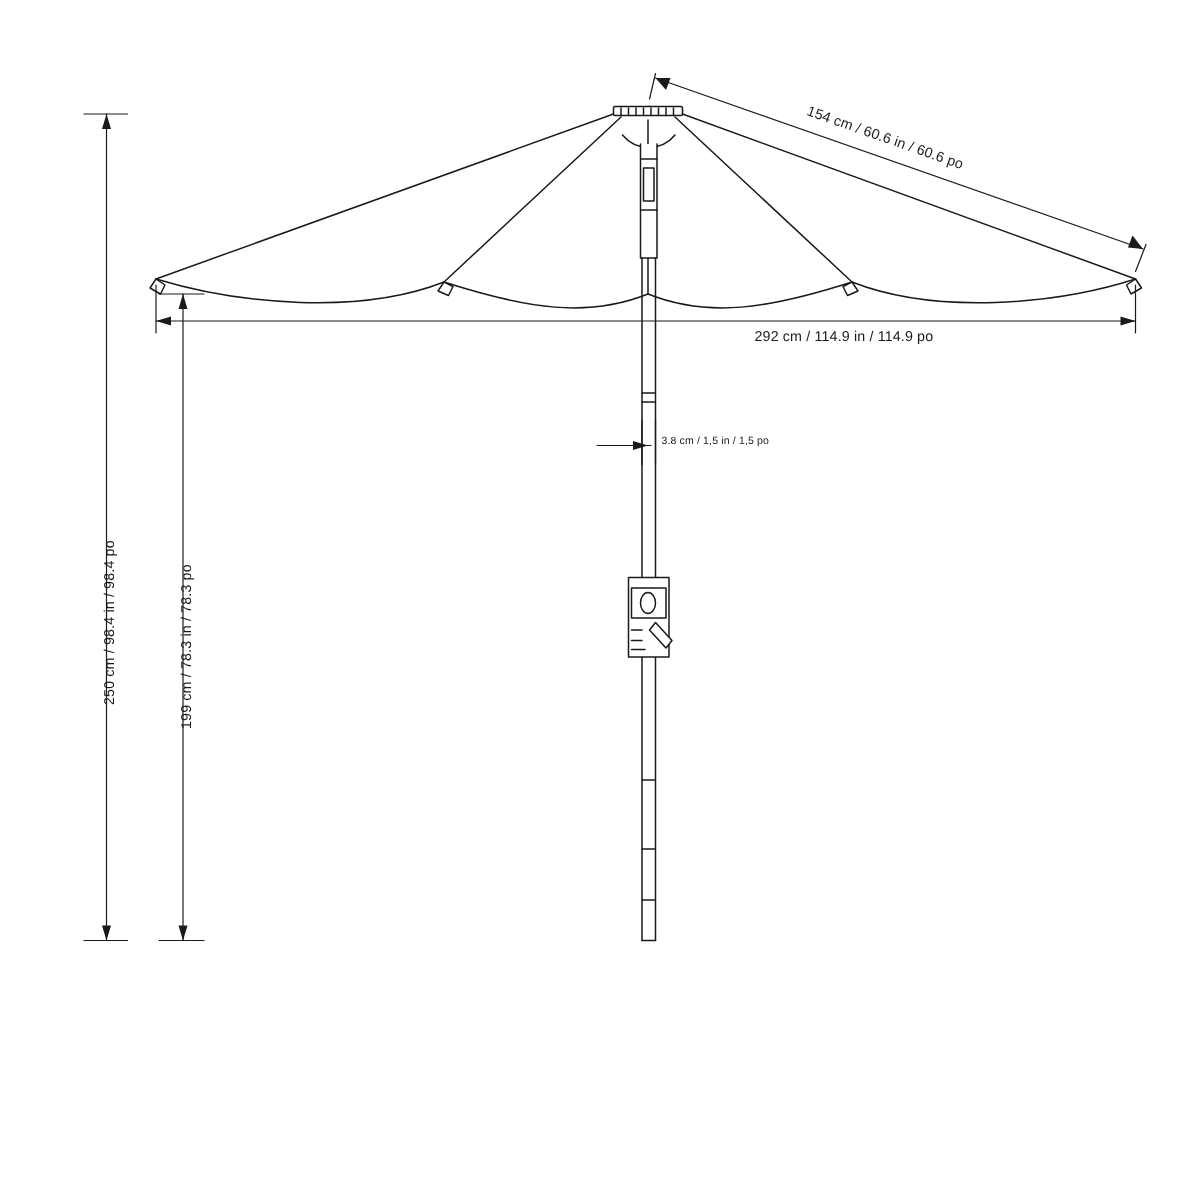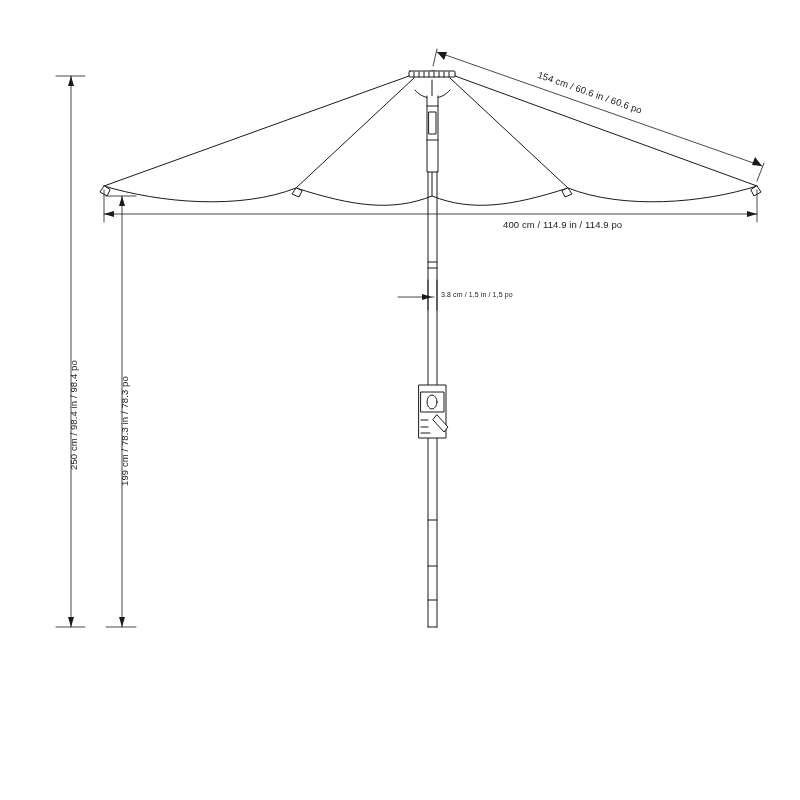--- a/index.html
+++ b/index.html
@@ -156,21 +156,21 @@
         <line x1="122" y1="196" x2="122" y2="627"></line>
         <path d="M 122 196 L 119 206 L 125 206 Z" fill="#1a1a1a" stroke="none"></path>
         <path d="M 122 627 L 119 617 L 125 617 Z" fill="#1a1a1a" stroke="none"></path>
       </g>
 
     </g>
   </svg>
 
   <div class="dim-label" style="left:540px; top:69px; transform: rotate(19.3deg); transform-origin: 0 0;">154 cm / 60.6 in / 60.6 po</div>
 
-  <div class="dim-label" style="left:503px; top:219px;">400 cm / 114.9 in / 114.9 po</div>
+  <div class="dim-label" style="left:503px; top:219px;">292 cm / 114.9 in / 114.9 po</div>
 
   <div class="dim-label tiny" style="left:441px; top:291px;">3.8 cm / 1,5 in / 1,5 po</div>
 
   <div class="dim-label vertical" style="left:68px; top:470px; transform: rotate(-90deg);">250 cm / 98.4 in / 98.4 po</div>
 
   <div class="dim-label vertical" style="left:119px; top:486px; transform: rotate(-90deg);">199 cm / 78.3 in / 78.3 po</div>
 
 </div>
 
 </body></html>

